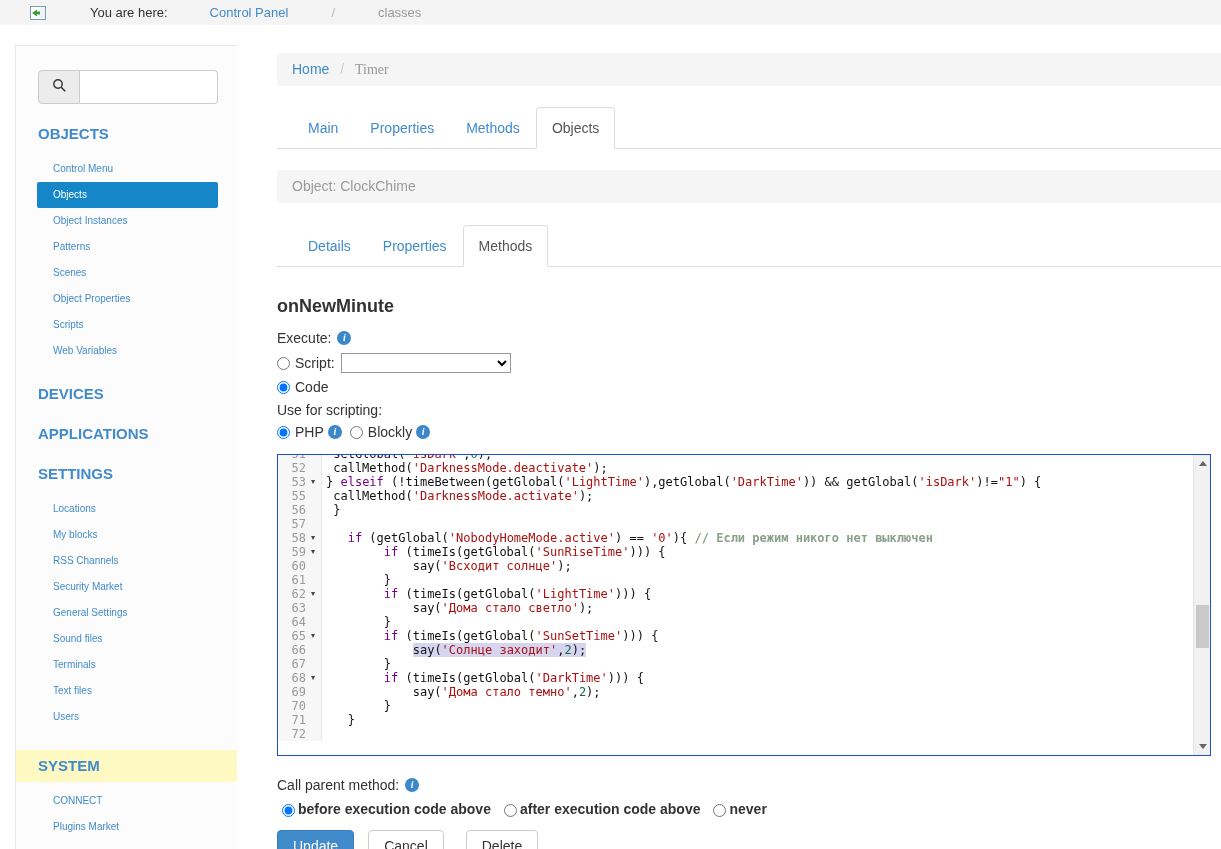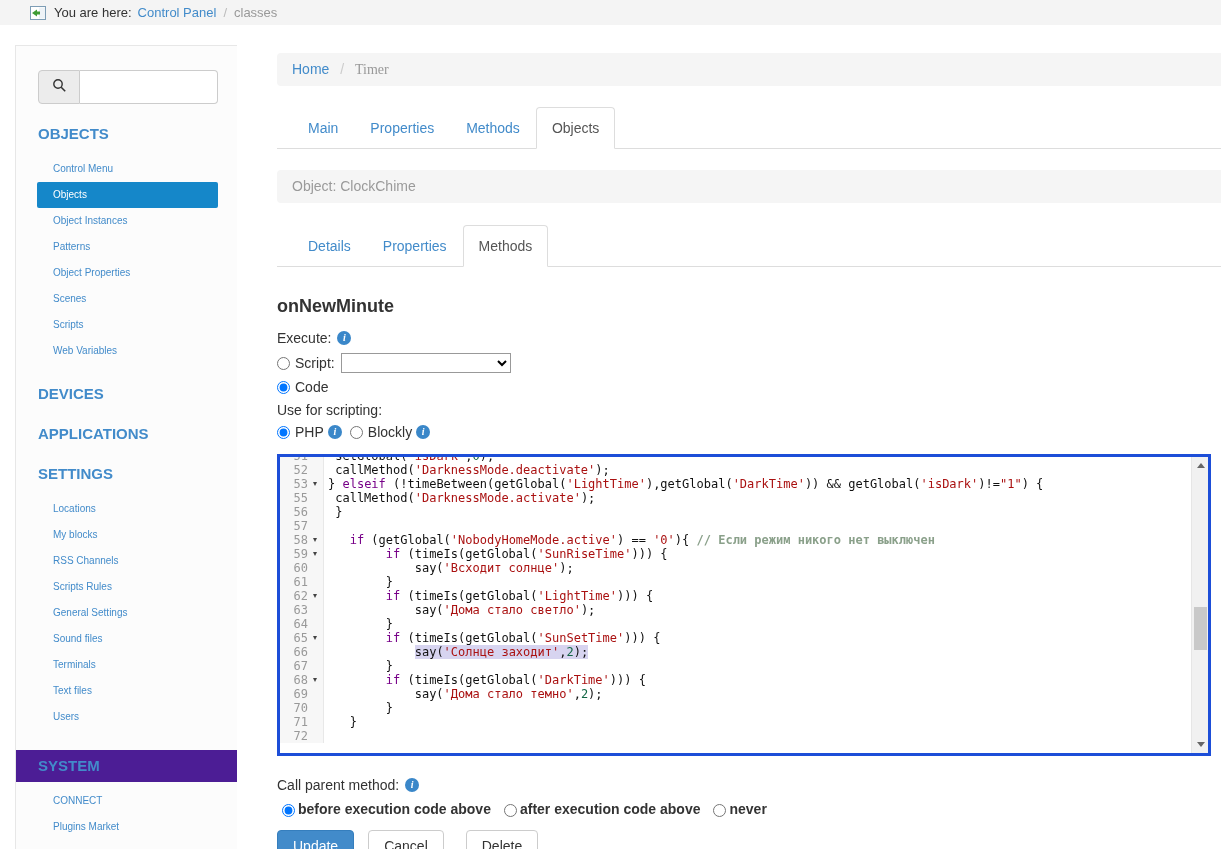--- a/index.html
+++ b/index.html
@@ -1,37 +1,37 @@
 <!DOCTYPE html>
 <html><head>
 <meta charset="utf-8">
 <style>
   html,body{margin:0;padding:0;}
   body{width:1221px;height:849px;overflow:hidden;position:relative;background:#fff;
        font-family:"Liberation Sans",sans-serif;color:#333;}
 
   
-  .topbar{height:25px;background:#f4f4f4;display:flex;align-items:center;padding-left:30px;font-size:13px;}
+  .topbar{height:25px;background:#f4f4f4;display:flex;align-items:center;padding-left:30px;font-size:13px;gap:36px;}
   .topbar .ico{width:16px;height:16px;margin-right:8px;position:relative;flex:none;}
   .topbar .label{color:#333;margin-right:6px;}
   .topbar a{color:#428bca;text-decoration:none;cursor:pointer;}
   .topbar .sep{color:#bbb;margin:0 7px;}
   .topbar .cur{color:#999;}
 
   
   .sidebar{position:absolute;left:15px;top:45px;width:222px;height:804px;background:#fcfcfc;
            border-left:1px solid #e7e7e7;border-top:1px solid #e7e7e7;overflow:hidden;box-sizing:border-box;}
   .search{margin:24px 0 0 22px;display:flex;height:34px;width:180px;box-sizing:border-box;}
   .search-btn{width:40px;background:#ececec;border:1px solid #ccc;border-radius:4px 0 0 4px;
               display:flex;align-items:center;justify-content:center;cursor:pointer;flex:none;}
   .search-input{flex:1;min-width:0;border:1px solid #ccc;border-left:none;border-radius:0 4px 4px 0;
                 outline:none;font-size:14px;padding:0 8px;background:#fff;}
   .side-title{color:#428bca;font-weight:bold;font-size:15px;line-height:20px;margin-top:20px;
               margin-bottom:12px;padding-left:22px;}
-  .side-title.hl{background:#4c1d95;padding-top:6px;padding-bottom:6px;margin-bottom:6px;}
+  .side-title.hl{background:#fef9c3;padding-top:6px;padding-bottom:6px;margin-bottom:6px;}
   .side-item{color:#428bca;font-size:10px;height:26px;line-height:26px;margin-left:21px;
              padding-left:16px;width:181px;box-sizing:border-box;cursor:pointer;border-radius:2px;}
   .side-item.active{background:#1587c9;color:#fff;}
 
   
   .main{position:absolute;left:277px;top:53px;width:950px;}
   .bcbar{background:#f5f5f5;border-radius:4px;height:33px;line-height:33px;padding:0 15px;font-size:14px;}
   .bcbar a{color:#428bca;text-decoration:none;cursor:pointer;}
   .bcbar .sep{color:#ccc;margin:0 7px;}
   .bcbar .cur{color:#999;font-family:Liberation Serif, serif;}
@@ -55,21 +55,21 @@
   .r-lang{margin-top:6px;display:flex;align-items:center;}
   .row input[type=radio]{margin:0 5px 0 0;}
   .info{display:inline-block;width:14px;height:14px;border-radius:50%;background:#3a87c9;color:#fff;
         font-size:10px;font-weight:bold;text-align:center;line-height:14px;margin-left:6px;cursor:pointer;
         font-family:"Liberation Serif",serif;font-style:italic;flex:none;}
   select.script-sel{width:170px;height:20px;margin-left:6px;font-size:12px;border:1px solid #999;background:#fff;}
   .lbl{cursor:pointer;}
   .gap-r{margin-right:4px;}
 
   
-  .editor{margin-top:14px;width:934px;height:302px;border:3px solid #1d4ed8;position:relative;
+  .editor{margin-top:14px;width:934px;height:302px;border:1px solid #1d4ed8;position:relative;
           box-sizing:border-box;background:#fff;overflow:hidden;}
   .cm-lines{position:absolute;top:-8px;left:0;right:17px;}
   .cline{display:flex;height:14px;font-family:"DejaVu Sans Mono",monospace;font-size:12px;line-height:14px;}
   .gut{width:44px;flex:none;display:flex;background:#f7f7f7;border-right:1px solid #e8e8e8;box-sizing:border-box;}
   .gut .num{width:28px;text-align:right;color:#999;flex:none;}
   .gut .fold{width:14px;text-align:center;color:#444;font-size:8px;line-height:14px;
              font-family:"DejaVu Sans",sans-serif;cursor:pointer;}
   .cline pre{margin:0;padding:0 0 0 4px;white-space:pre;font:inherit;}
   .tk-p{color:#111;}
   .tk-k{color:#708;}
@@ -122,31 +122,31 @@
       </span>
     </span>
     <input class="search-input" type="text" placeholder="" style="">
   </div>
   <div>
       <div class="side-title">OBJECTS</div>
       <div class="side-item">Control Menu</div>
       <div class="side-item active">Objects</div>
       <div class="side-item">Object Instances</div>
       <div class="side-item">Patterns</div>
+      <div class="side-item">Scenes</div>
       <div class="side-item">Object Properties</div>
-      <div class="side-item">Scenes</div>
       <div class="side-item">Scripts</div>
       <div class="side-item">Web Variables</div>
       <div class="side-title">DEVICES</div>
       <div class="side-title">APPLICATIONS</div>
       <div class="side-title">SETTINGS</div>
       <div class="side-item">Locations</div>
       <div class="side-item">My blocks</div>
       <div class="side-item">RSS Channels</div>
-      <div class="side-item">Scripts Rules</div>
+      <div class="side-item">Security Market</div>
       <div class="side-item">General Settings</div>
       <div class="side-item">Sound files</div>
       <div class="side-item">Terminals</div>
       <div class="side-item">Text files</div>
       <div class="side-item">Users</div>
       <div class="side-title hl">SYSTEM</div>
       <div class="side-item">CONNECT</div>
       <div class="side-item">Plugins Market</div>
     </div>
 </div>

